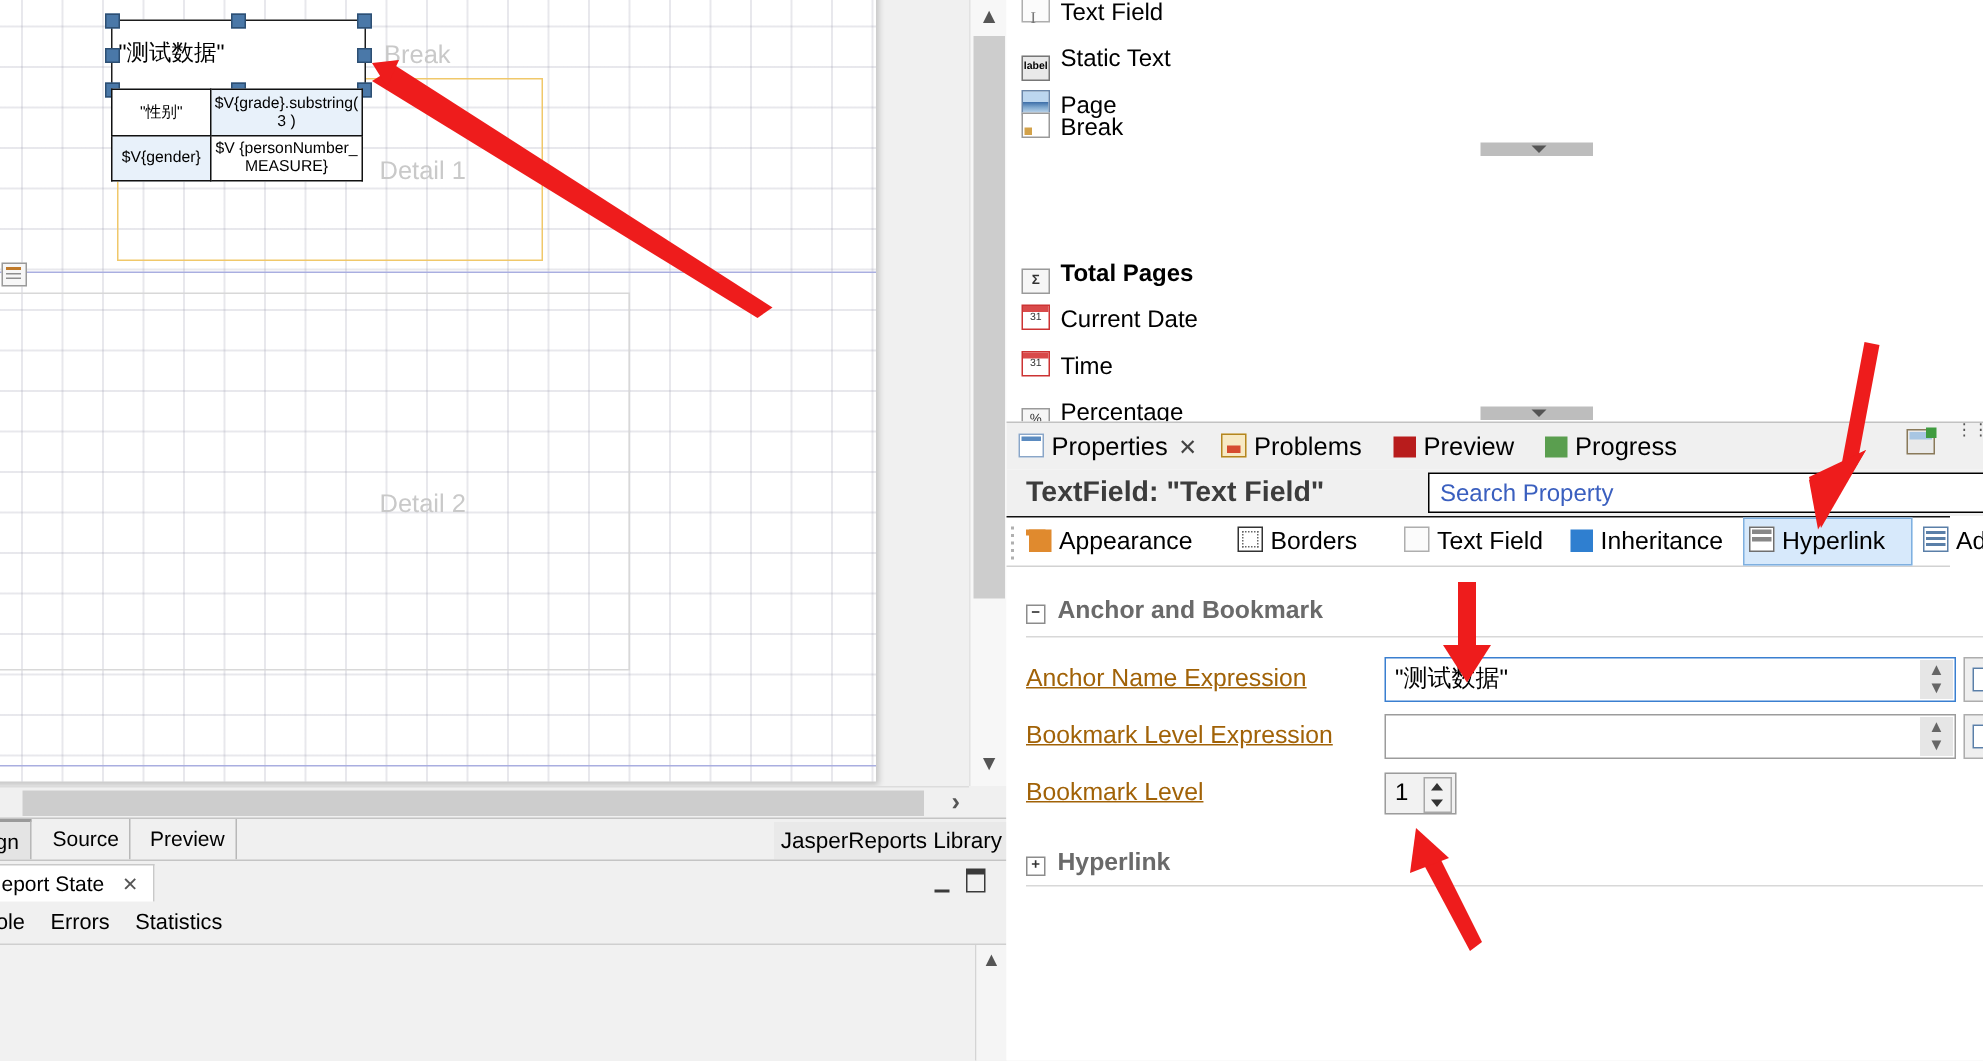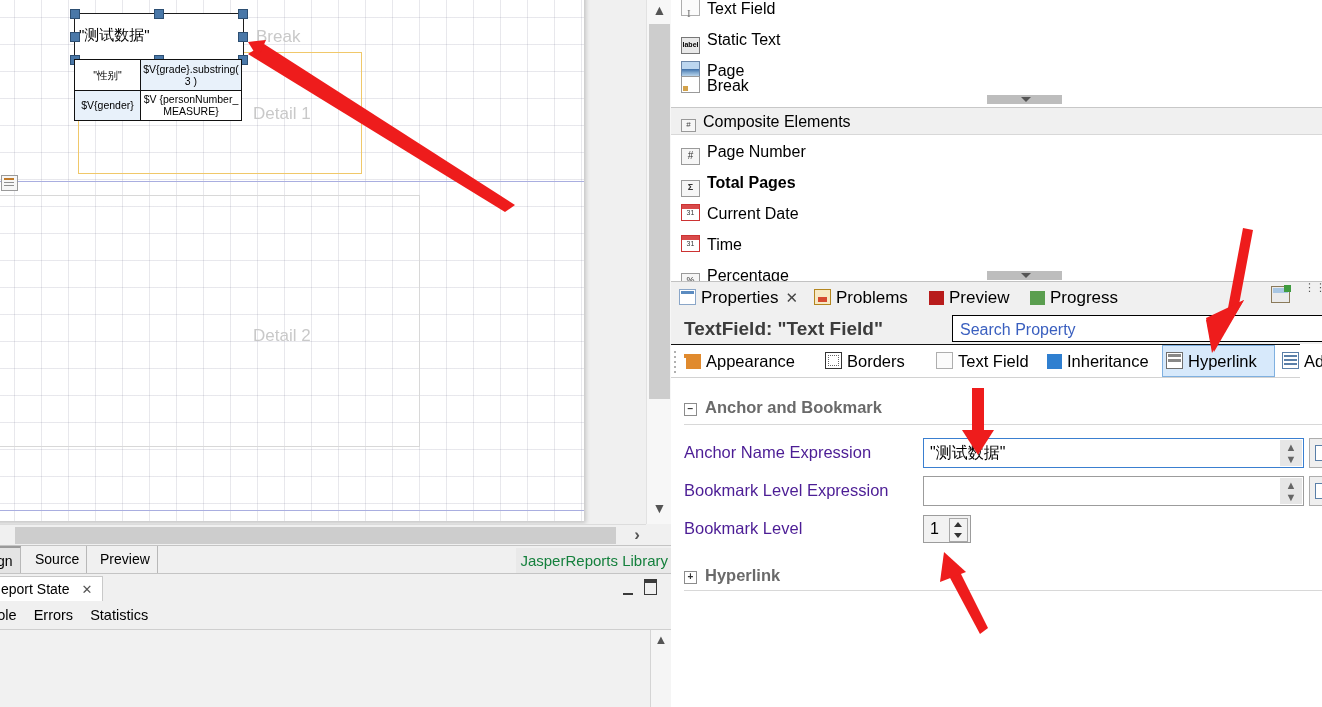--- a/index.html
+++ b/index.html
@@ -58,21 +58,21 @@
   
   #vscroll{position:absolute;left:646px;top:0;width:25px;height:524px;background:#f7f7f7;border-left:1px solid #e2e2e2;}
   #vscroll .vthumb{position:absolute;left:2px;top:24px;width:21px;height:375px;background:#cdcdcd;}
   #vscroll .varrow{position:absolute;left:0;width:25px;text-align:center;color:#555;font-size:14px;font-weight:bold;}
 
   
   #editor-tabs{position:absolute;left:0;top:545px;width:671px;height:28px;background:#f0f0f0;border-top:1px solid #c4c4c4;}
   .etab{position:absolute;top:0;height:27px;line-height:27px;padding:0 7px;font-size:14px;color:#000;
         border-right:1px solid #b8b8b8;box-sizing:border-box;}
   .etab.active{background:#e4e4e4;border-top:2px solid #9a9a9a;}
-  #jr-lib{position:absolute;right:-1px;top:2px;height:25px;line-height:25px;font-size:15px;color:#15803d;
+  #jr-lib{position:absolute;right:-1px;top:2px;height:25px;line-height:25px;font-size:15px;color:#000000;
           background:#e9e9e9;padding:0 4px;}
 
   
   #rs-view{position:absolute;left:0;top:573px;width:671px;height:134px;background:#f0f0f0;border-top:1px solid #c4c4c4;}
   #rs-tab{position:absolute;left:-10px;top:2px;height:24px;line-height:24px;padding:0 10px;font-size:14px;background:#fff;
           border:1px solid #c9c9c9;border-bottom:none;}
   #rs-tab .x{margin-left:8px;color:#555;font-size:13px;}
   #rs-min{position:absolute;right:38px;top:9px;width:10px;height:10px;border-bottom:2px solid #3a3a3a;}
   #rs-max{position:absolute;right:14px;top:5px;width:11px;height:11px;border:1.5px solid #3a3a3a;border-top-width:4px;}
   #rs-subtabs{position:absolute;left:-10px;top:28px;height:26px;line-height:26px;font-size:14.5px;color:#000;}
@@ -155,21 +155,21 @@
   .ci-ad::after{content:"";position:absolute;left:1px;top:2px;right:1px;height:2px;background:#5a7fa8;box-shadow:0 4px 0 #5a7fa8,0 8px 0 #5a7fa8;}
   #cat-dots{position:absolute;left:3px;top:6px;width:4px;height:20px;}
   #cat-dots span{display:block;width:2px;height:2px;background:#b0b0b0;margin-bottom:3px;}
 
   
   #sec-anchor{position:absolute;left:0;top:94px;width:651px;}
   .sec-head{position:absolute;left:13px;height:30px;line-height:30px;font-size:16.5px;font-weight:bold;color:#6a6a6a;}
   .sec-toggle{display:inline-block;width:11px;height:11px;border:1px solid #8c8c8c;background:#fff;
               font-size:10px;line-height:9px;text-align:center;color:#333;margin-right:8px;vertical-align:1px;}
   .sec-rule{position:absolute;left:13px;right:0;border-top:1px solid #d8d8d8;}
-  .prop-label{position:absolute;left:13px;height:30px;line-height:30px;font-size:16.5px;color:#4c1d95;}
+  .prop-label{position:absolute;left:13px;height:30px;line-height:30px;font-size:16.5px;color:#a16207;text-decoration:underline;}
   .expr-box{position:absolute;height:30px;border:1px solid #9c9c9c;background:#fff;box-sizing:border-box;}
   .expr-box.focus{border:1px solid #3a7fd0;}
   .expr-box .val{position:absolute;left:6px;top:0;height:28px;line-height:28px;font-size:16px;color:#000;}
   .spin{position:absolute;right:1px;top:1px;width:22px;height:26px;background:#e6e6e6;}
   .spin .up,.spin .dn{position:absolute;left:0;width:22px;text-align:center;color:#666;font-size:11px;line-height:12px;}
   .spin .up{top:1px;}
   .spin .dn{top:13px;}
   .expr-btn{position:absolute;width:26px;height:30px;border:1px solid #adadad;background:#efefef;box-sizing:border-box;}
   .expr-btn::after{content:"";position:absolute;left:5px;top:6px;width:15px;height:14px;border:1px solid #5a7fa8;background:#fff;}
   .num-box{position:absolute;width:48px;height:28px;border:1px solid #9c9c9c;background:#f2f2f2;box-sizing:border-box;}
@@ -290,27 +290,21 @@
       </div>
       <div class="pal-item" style="top:55px;">
         <span class="pi-icon ic-image"></span><span>Page</span>
       </div>
       <div class="pal-item" style="top:70px;">
         <span class="pi-icon ic-break"></span><span>Break</span>
       </div>
 
       <div class="pal-collapse" style="left:316px;top:95px;"></div>
 
-      <div class="pal-group" style="top:107px;">
-        <span class="pi-icon">#</span><span>Composite Elements</span>
-      </div>
-
-      <div class="pal-item" style="top:136px;">
-        <span class="pi-icon ic-hash">#</span><span>Page Number</span>
-      </div>
+
       <div class="pal-item" style="top:167px;font-weight:bold;">
         <span class="pi-icon ic-sigma">Σ</span><span>Total Pages</span>
       </div>
       <div class="pal-item" style="top:198px;">
         <span class="pi-icon ic-cal"></span><span>Current Date</span>
       </div>
       <div class="pal-item" style="top:229px;">
         <span class="pi-icon ic-cal"></span><span>Time</span>
       </div>
       <div class="pal-item" style="top:260px;">

